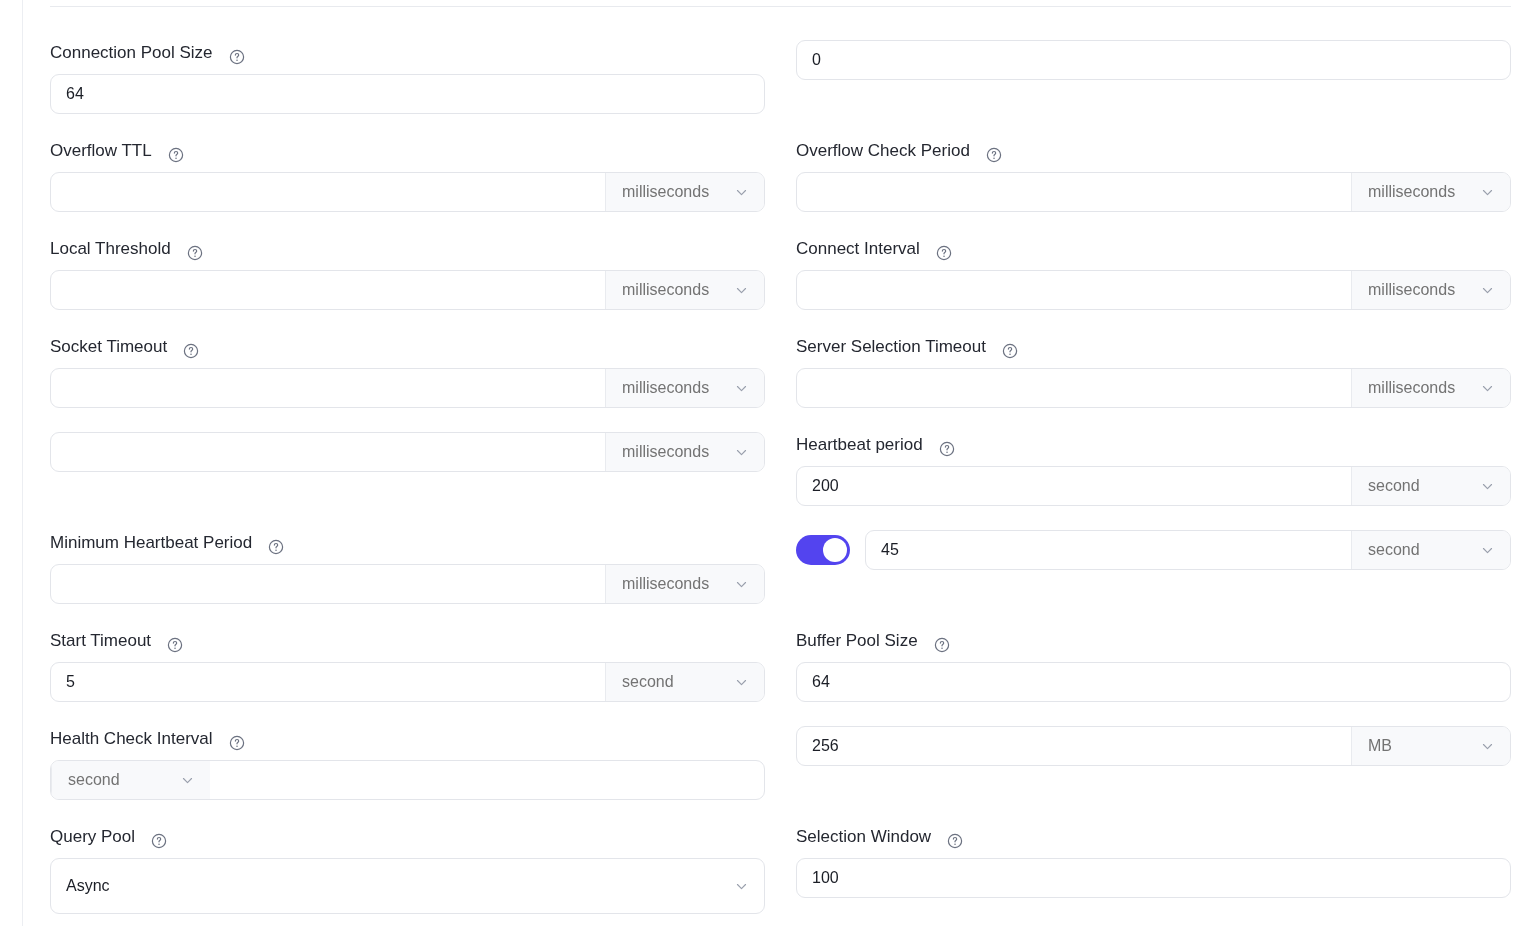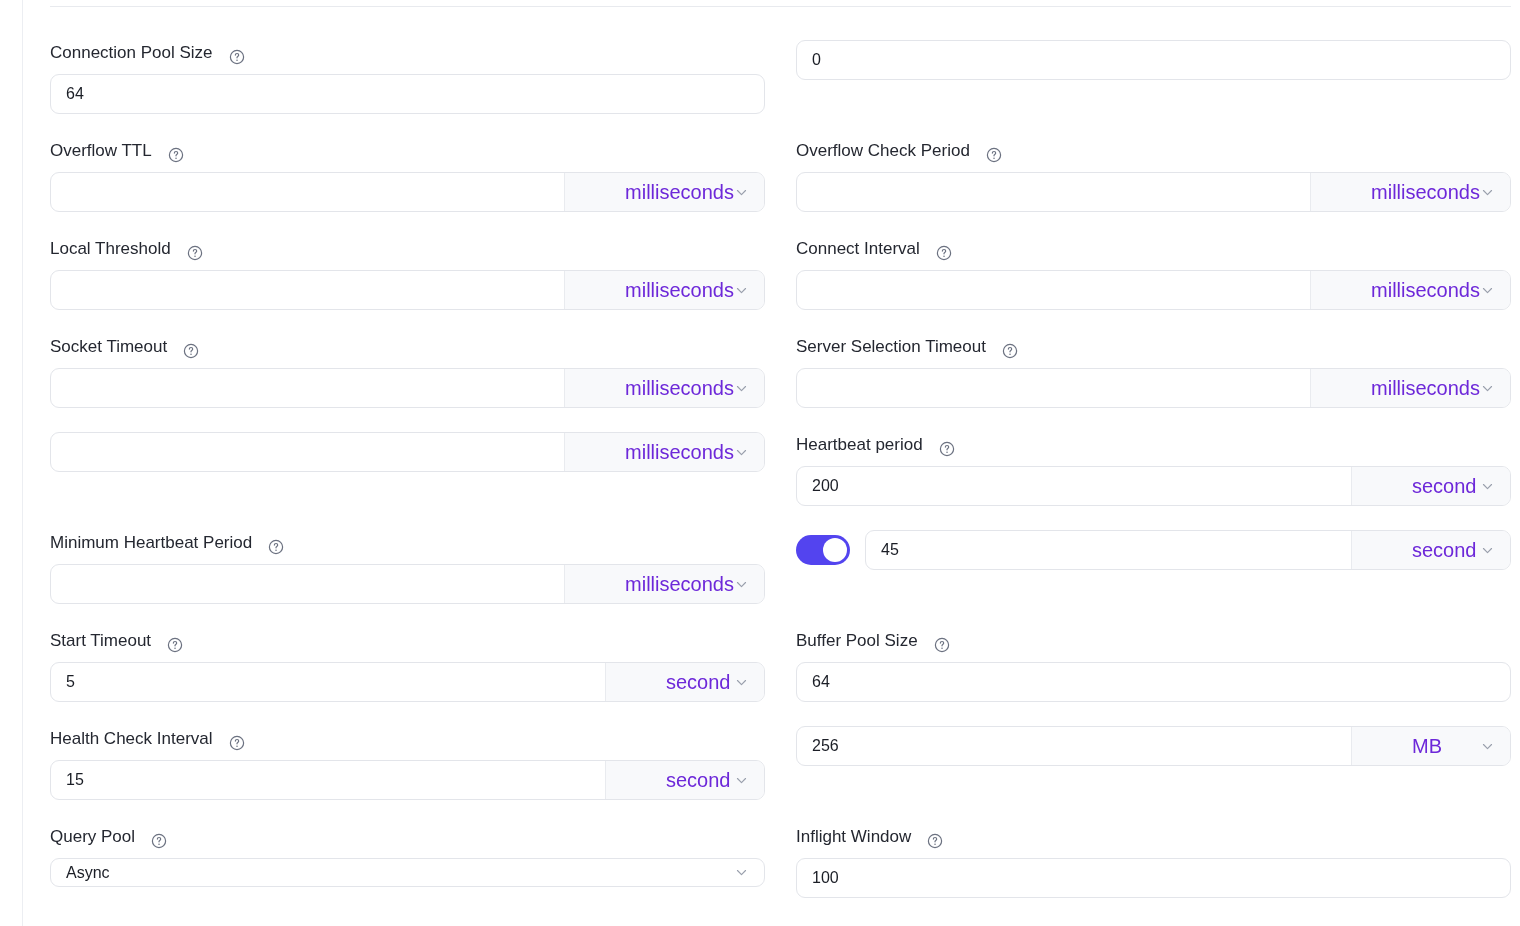--- a/index.html
+++ b/index.html
@@ -117,41 +117,40 @@
     display: flex;
     align-items: center;
     justify-content: space-between;
     padding: 0 15px 0 16px;
     background: #f8f9fb;
     border-left: 1px solid #e9ebef;
     cursor: pointer;
     user-select: none;
   }
   .unit-select .unit-text {
-    font-size: 20px;
-    color: #6d28d9;
+    font-size: 16px;
+    color: #737373;
     white-space: nowrap;
-    margin-left: 44px;
   }
 
   .chevron {
     width: 15px;
     height: 15px;
     flex: 0 0 15px;
     color: #9aa0ad;
     display: block;
   }
   .chevron svg { display: block; width: 15px; height: 15px; }
 
   
   .select-shell {
     display: flex;
     align-items: center;
     justify-content: space-between;
-    height: 29px;
+    height: 56px;
     width: 100%;
     border: 1px solid #e3e5ea;
     border-radius: 9px;
     background: #ffffff;
     padding: 0 15px;
     cursor: pointer;
     user-select: none;
   }
   .select-shell .select-text {
     font-size: 16px;
@@ -494,21 +493,20 @@
         <span class="help-icon">
           <svg viewBox="0 0 16 16" fill="none" xmlns="http://www.w3.org/2000/svg">
             <circle cx="8" cy="8" r="6.6" stroke="currentColor" stroke-width="1.2"></circle>
             <path d="M6.35 6.1c0-.95.75-1.62 1.68-1.62.92 0 1.66.62 1.66 1.5 0 .72-.4 1.04-.95 1.43-.5.36-.72.64-.72 1.2v.25" stroke="currentColor" stroke-width="1.2" stroke-linecap="round"></path>
             <circle cx="8.02" cy="11.18" r="0.78" fill="currentColor"></circle>
           </svg>
         </span>
       </div>
       <div class="control">
         <div class="input-shell">
-          <input class="text-input" type="text" placeholder="" value="15" style="">
           <div class="unit-select">
             <span class="unit-text">second</span>
             <span class="chevron">
               <svg viewBox="0 0 16 16" fill="none" xmlns="http://www.w3.org/2000/svg">
                 <path d="M3.7 5.9 8 10.2l4.3-4.3" stroke="currentColor" stroke-width="1.25" stroke-linecap="round" stroke-linejoin="round"></path>
               </svg>
             </span>
           </div>
         </div>
       </div>
@@ -545,21 +543,21 @@
           <span class="chevron">
             <svg viewBox="0 0 16 16" fill="none" xmlns="http://www.w3.org/2000/svg">
               <path d="M3.7 5.9 8 10.2l4.3-4.3" stroke="currentColor" stroke-width="1.25" stroke-linecap="round" stroke-linejoin="round"></path>
             </svg>
           </span>
         </div>
       </div>
     </div>
     <div class="field">
       <div class="field-label">
-        <span class="label-text">Inflight Window</span>
+        <span class="label-text">Selection Window</span>
         <span class="help-icon">
           <svg viewBox="0 0 16 16" fill="none" xmlns="http://www.w3.org/2000/svg">
             <circle cx="8" cy="8" r="6.6" stroke="currentColor" stroke-width="1.2"></circle>
             <path d="M6.35 6.1c0-.95.75-1.62 1.68-1.62.92 0 1.66.62 1.66 1.5 0 .72-.4 1.04-.95 1.43-.5.36-.72.64-.72 1.2v.25" stroke="currentColor" stroke-width="1.2" stroke-linecap="round"></path>
             <circle cx="8.02" cy="11.18" r="0.78" fill="currentColor"></circle>
           </svg>
         </span>
       </div>
       <div class="control">
         <div class="input-shell">

